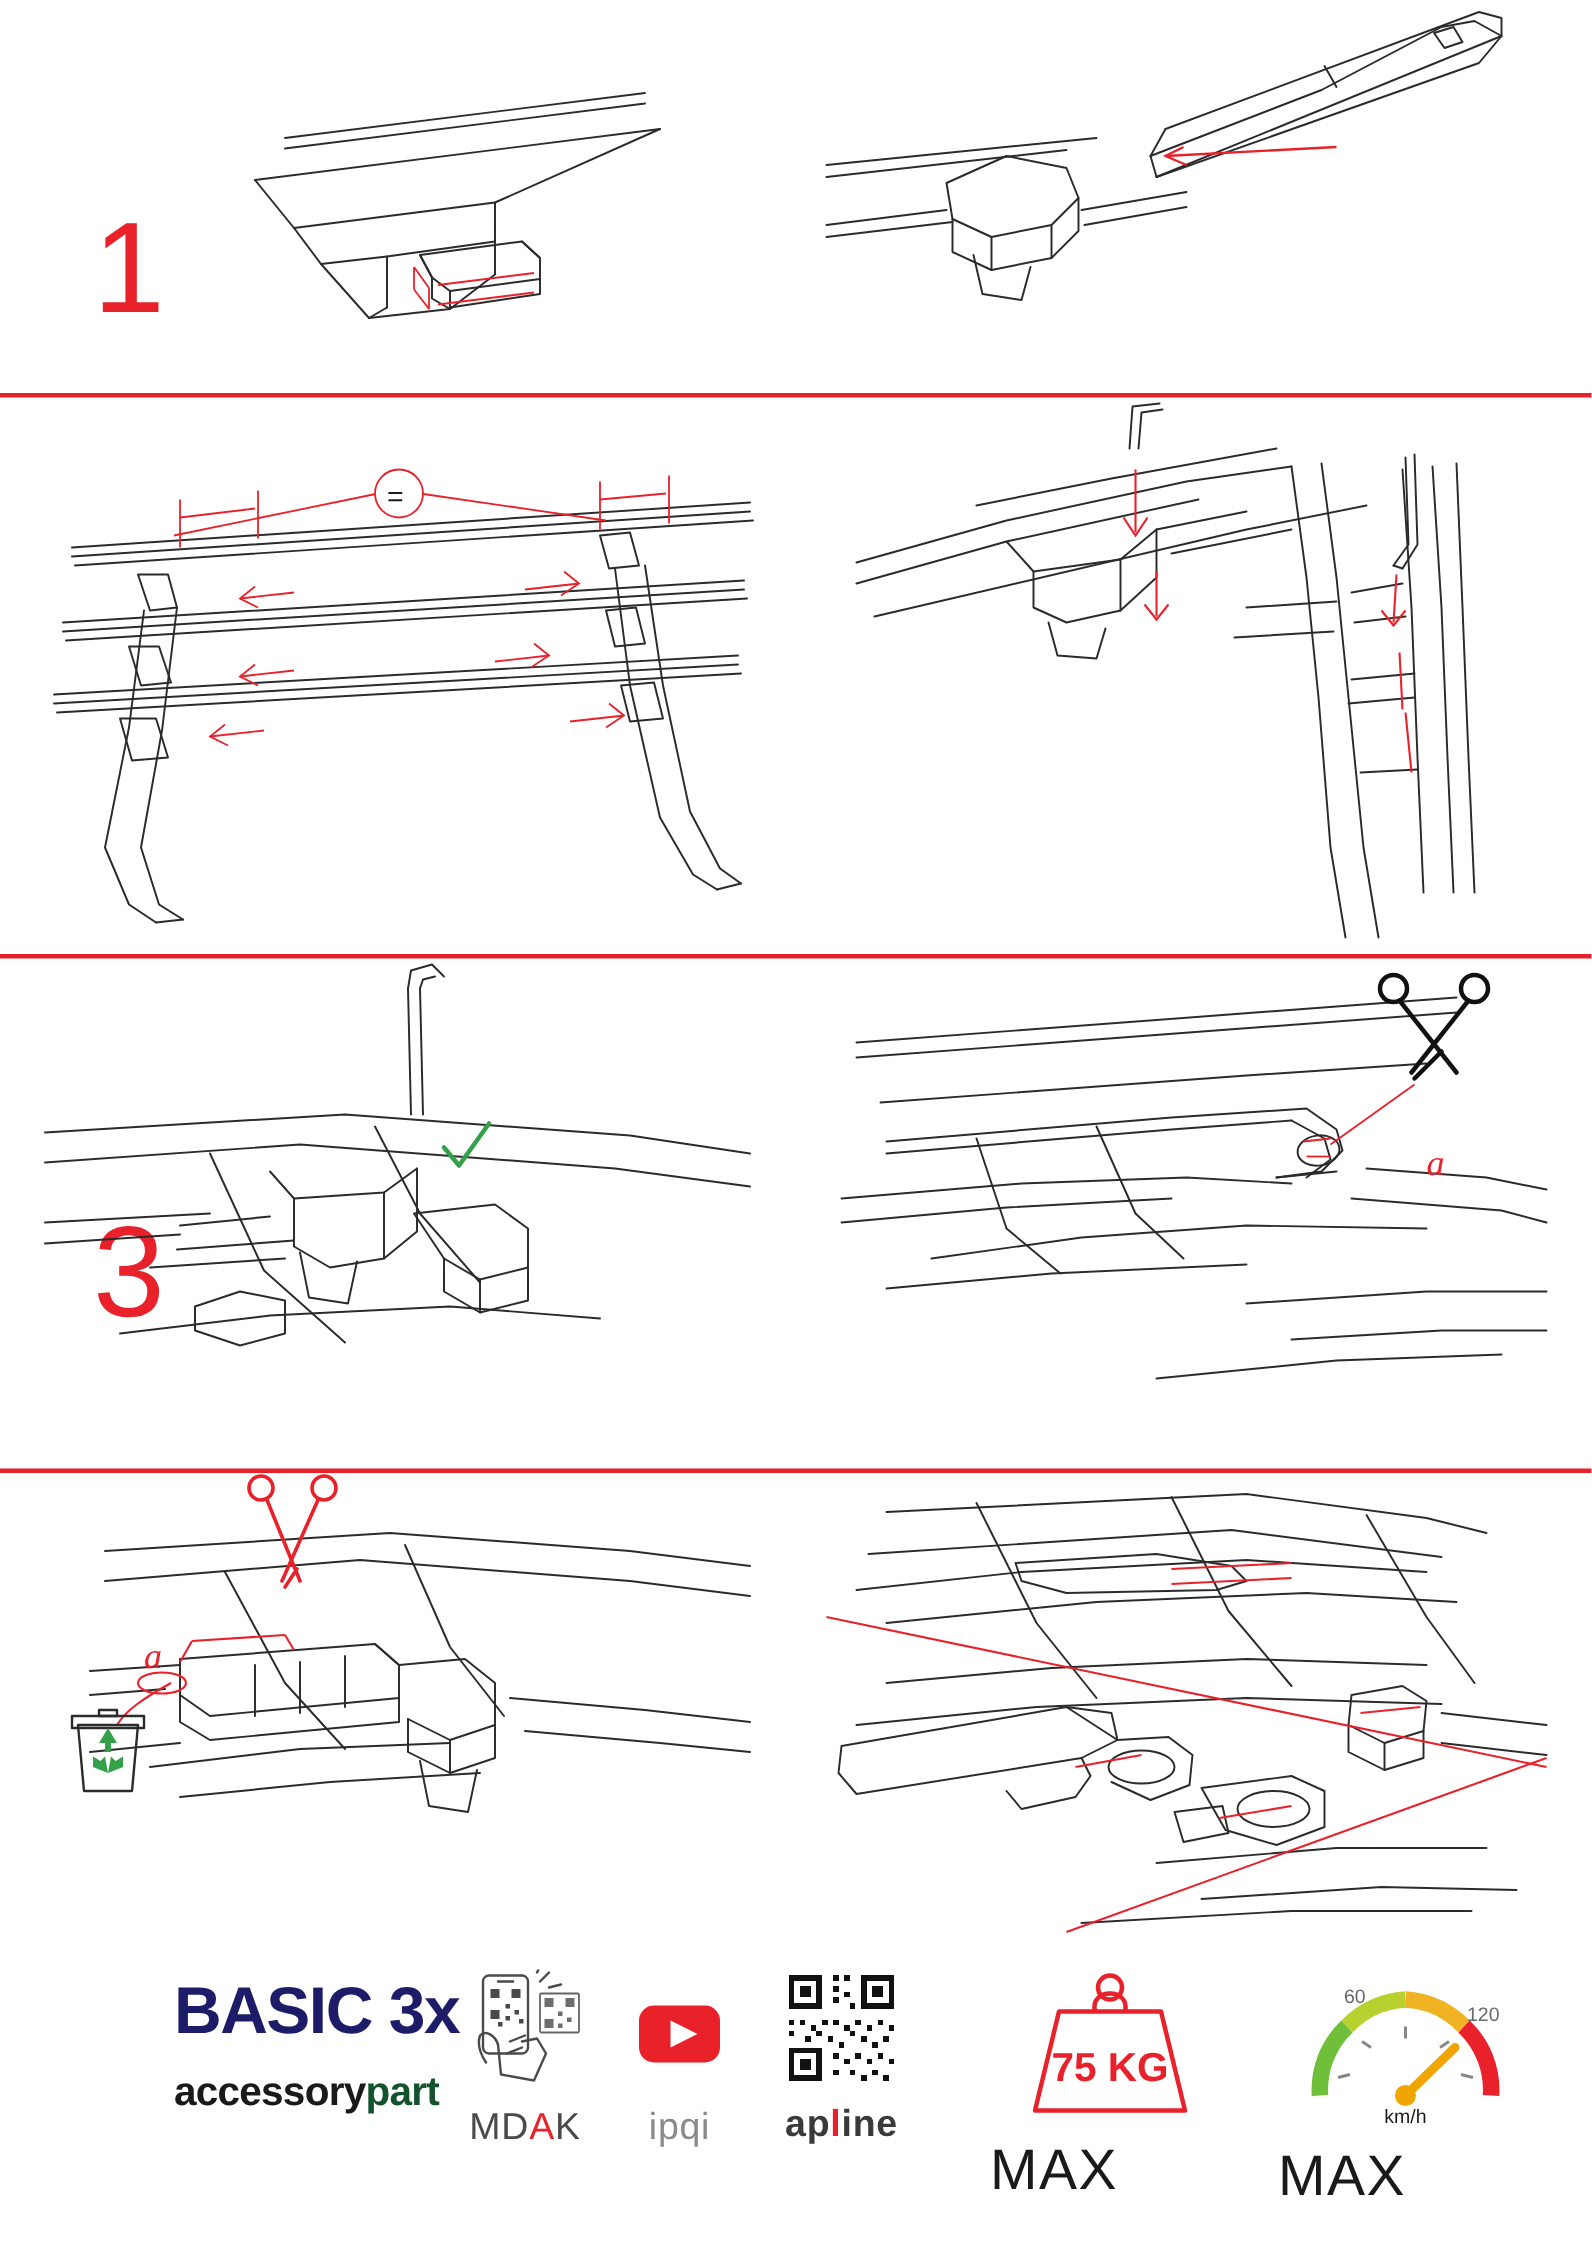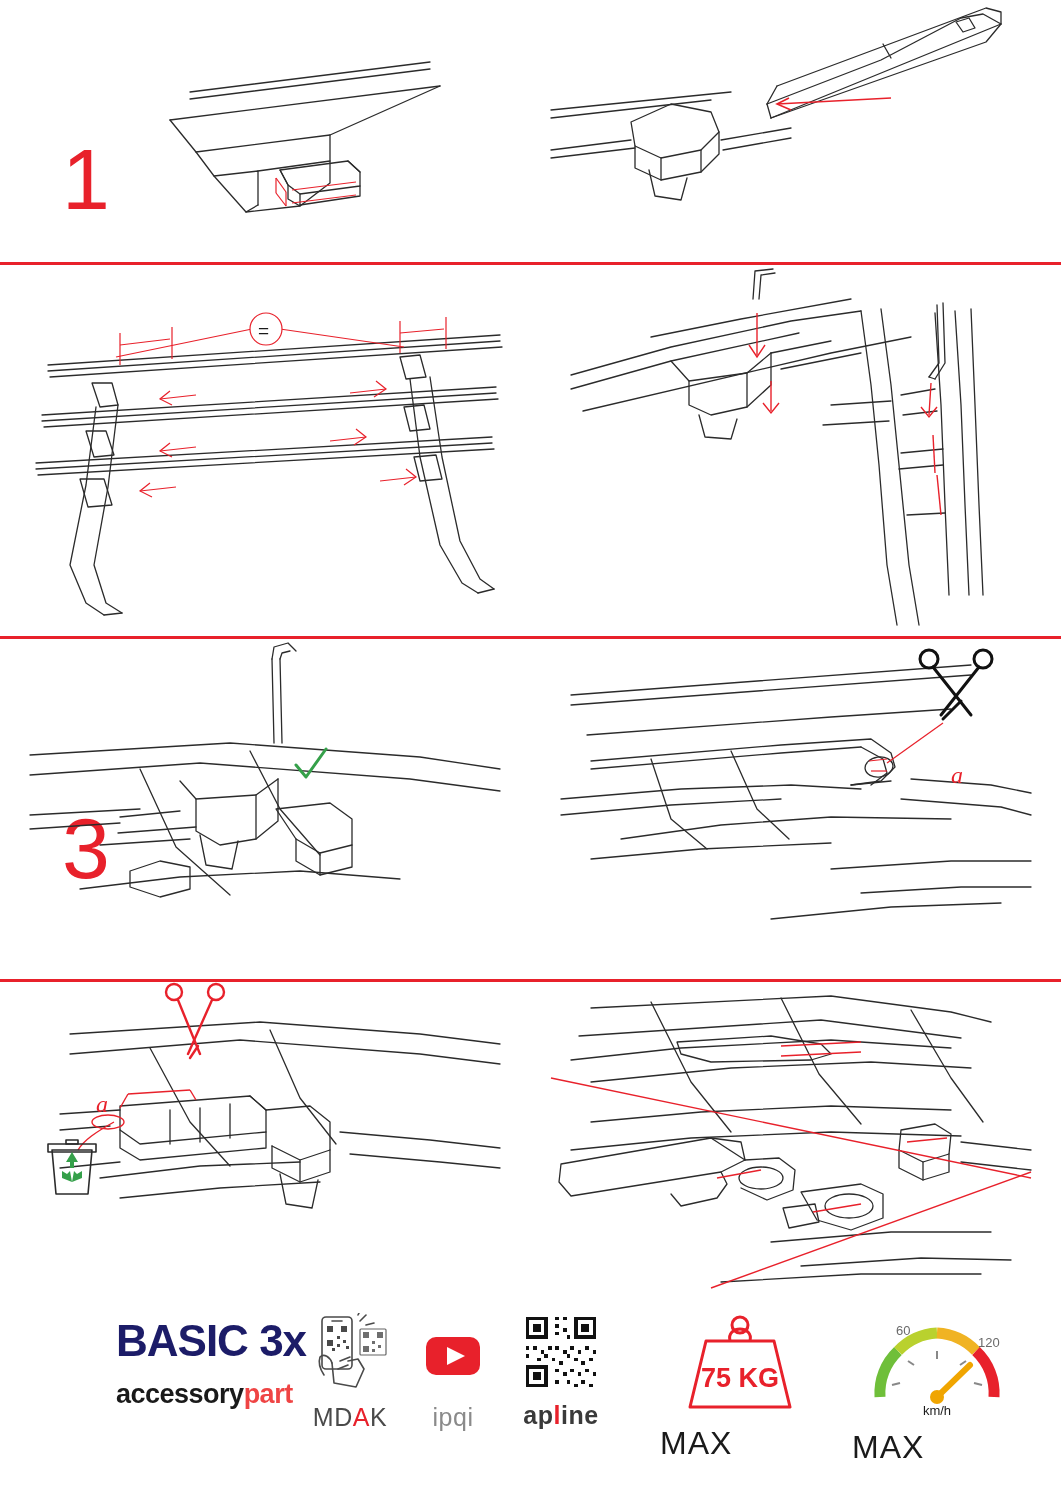--- a/index.html
+++ b/index.html
@@ -88,21 +88,21 @@
   .brand-title .x { color: #1c1c68; }
   .brand-sub {
     margin-top: 14px;
     font-family: "Liberation Sans", sans-serif;
     font-weight: bold;
     font-size: 27px;
     letter-spacing: -0.5px;
     color: #1a1a1a;
     line-height: 30px;
   }
-  .brand-sub .accent { color: #ef4444; }
+  .brand-sub .accent { color: #14532d; }
 
   .logo-group {
     position: absolute;
     text-align: center;
   }
   .logo-group .logo-label {
     font-family: "Liberation Sans", sans-serif;
     font-size: 25px;
     margin-top: 6px;
     letter-spacing: 0.5px;
@@ -130,21 +130,21 @@
   }
   .speed-block {
     position: absolute;
     left: 852px;
     top: 10px;
     width: 170px;
     text-align: left;
   }
   .max-label {
     font-family: "Liberation Sans", sans-serif;
-    font-size: 32px;
+    font-size: 38px;
     letter-spacing: 1px;
     color: #1a1a1a;
     margin-top: 4px;
   }
   .kg-text {
     font-family: "Liberation Sans", sans-serif;
     font-weight: bold;
     font-size: 27px;
     fill: #e8212b;
   }

